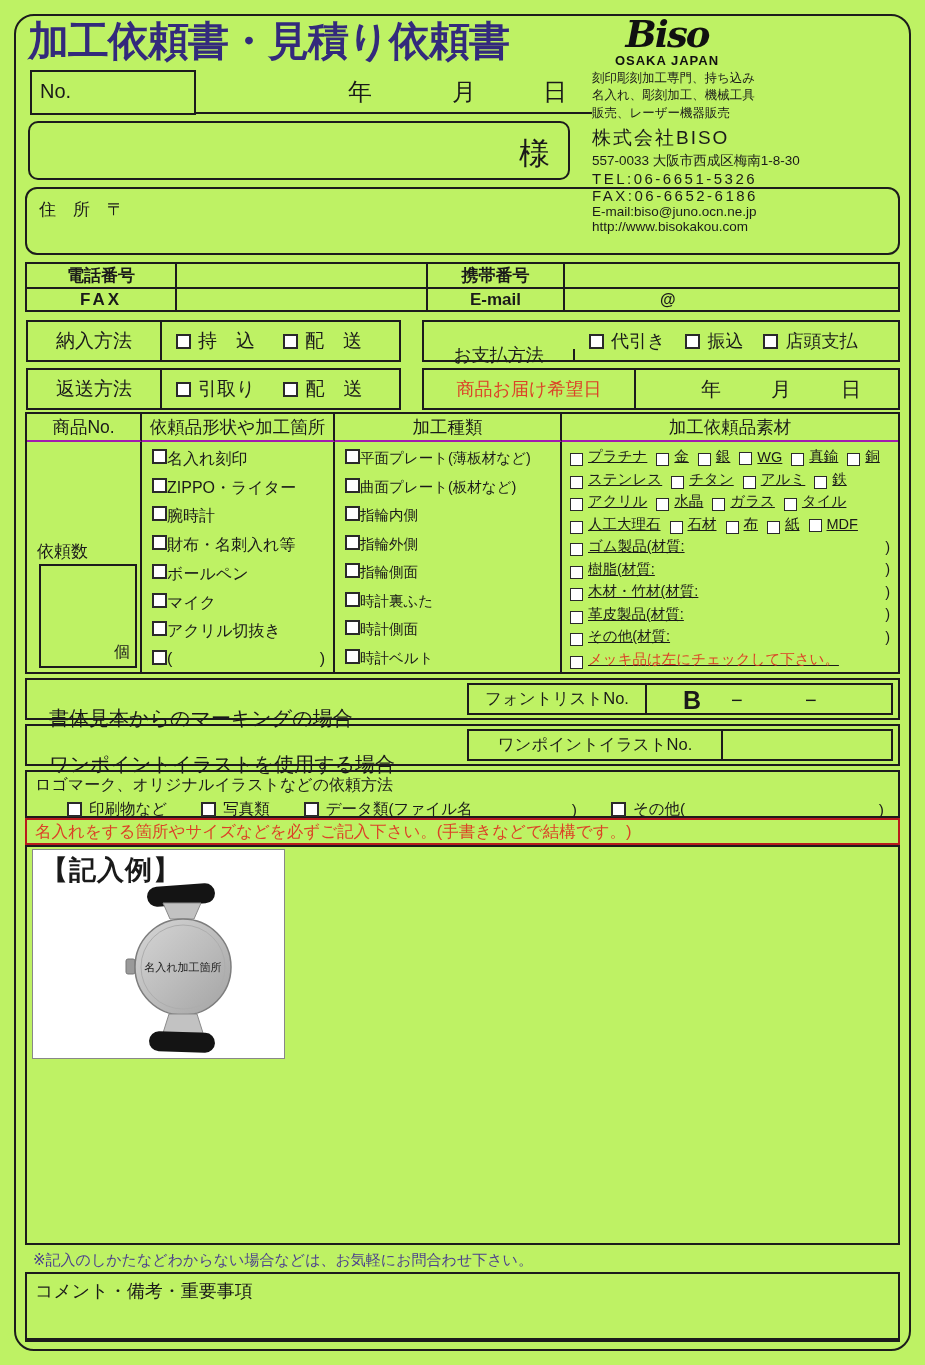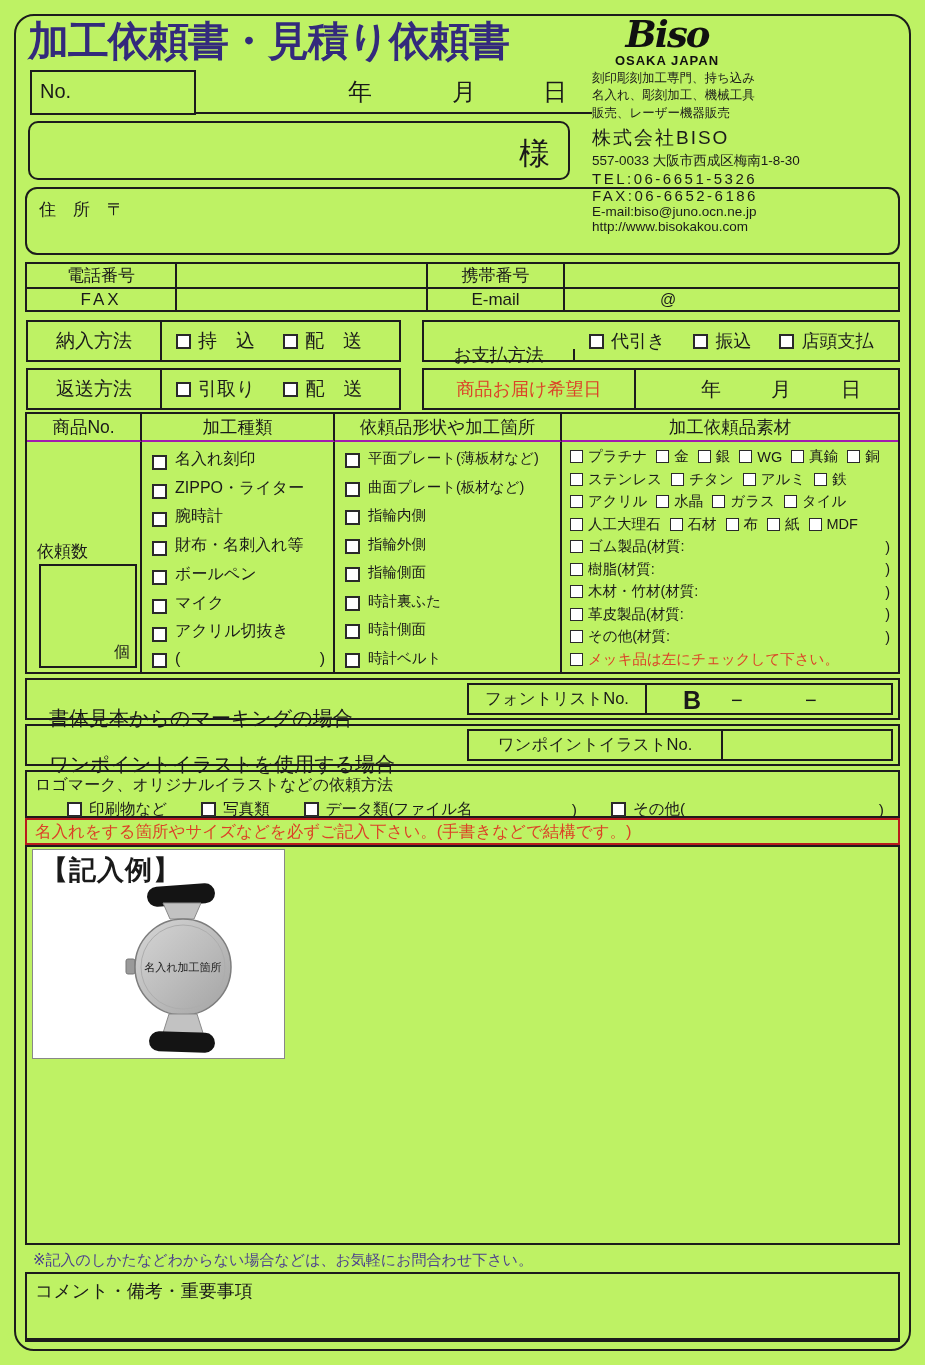--- a/index.html
+++ b/index.html
@@ -27,38 +27,38 @@
   .date-underline { left:196px; top:112px; width:396px; border-top:2px solid #1c1c1c; }
   .date-y { left:348px; top:76px; font-size:24px; }
   .date-m { left:452px; top:76px; font-size:24px; }
   .date-d { left:543px; top:76px; font-size:24px; }
   .sama-box { left:28px; top:121px; width:542px; height:59px; border:2px solid #1c1c1c; border-radius:10px; }
   .sama { position:absolute; right:18px; top:10px; font-size:31px; }
   .addr-box { left:25px; top:187px; width:875px; height:68px; border:2px solid #1c1c1c; border-radius:12px; font-size:17px; padding:9px 0 0 12px; }
 
   
   .contact { left:25px; top:262px; width:875px; height:50px; border:2px solid #1c1c1c; display:grid; grid-template-columns:150px 251px 137px 1fr; grid-template-rows:1fr 1fr; }
-  .contact > div { border-right:2px solid #1c1c1c; border-bottom:2px solid #1c1c1c; display:flex; align-items:center; justify-content:center; font-size:17px; }
+  .contact > div { border-right:2px solid #1c1c1c; border-bottom:2px solid #1c1c1c; display:flex; align-items:center; justify-content:center; font-size:17px;font-weight:bold; }
   .contact > div:nth-child(4n) { border-right:none; }
   .contact > div:nth-child(n+5) { border-bottom:none; }
   .contact .val { justify-content:flex-start; padding-left:10px; }
   .contact .at { padding-left:95px; font-size:16px; }
   .fax-sp { letter-spacing:3px; }
 
   
   .mrow { border:2px solid #1c1c1c; display:flex; align-items:stretch; height:42px; }
   .mrow .lab { display:flex; align-items:center; justify-content:center; border-right:2px solid #1c1c1c; font-size:19px; flex:none; }
   .mrow .opts { display:flex; align-items:center; gap:28px; padding:0 14px; flex:1; font-size:19px; }
   .d-left  { left:26px; top:320px; width:375px; }
   .d-right { left:422px; top:320px; width:478px; }
   .r-left  { left:26px; top:368px; width:375px; }
   .r-right { left:422px; top:368px; width:478px; }
   .d-left .lab, .r-left .lab { width:134px; }
   .d-right .lab { width:151px; font-size:18px;margin-top:27px; }
-  .d-right .opts { gap:28px; font-size:18px; }
+  .d-right .opts { gap:20px; font-size:18px; }
   .red-lab { color:#dc4227; }
   .r-right .lab { width:212px; font-size:18px; border-right:2px solid #1c1c1c; }
   .date-cells { flex:1; display:flex; align-items:center; justify-content:space-around; font-size:20px; padding:0 12px 0 40px; }
 
   
   .cb { display:inline-block; width:15px; height:15px; border:2px solid #2a2a2a; background:#fff; flex:none; }
   .cb-s { width:13px; height:13px; border-width:1.5px; }
   .opt { display:inline-flex; align-items:center; gap:7px; }
   .opt.grow { flex:1; }
   .spacer { flex:1; }
@@ -67,25 +67,25 @@
   
   .main-table { left:25px; top:412px; width:875px; height:262px; border:2px solid #1c1c1c; display:grid; grid-template-columns:115px 193px 227px 1fr; grid-template-rows:28px 1fr; }
   .mt-h { border-right:2px solid #1c1c1c; border-bottom:2px solid #a21caf; display:flex; align-items:center; justify-content:center; font-size:17.5px; }
   .mt-h:nth-child(4) { border-right:none; }
   .mt-c { border-right:2px solid #1c1c1c; position:relative; }
   .mt-c:last-child { border-right:none; }
   .qty-label { position:absolute; left:10px; top:98px; font-size:17px; }
   .qty-box { position:absolute; left:12px; top:122px; width:98px; height:104px; border:2px solid #1c1c1c; }
   .qty-unit { position:absolute; right:5px; bottom:3px; font-size:16px; }
   .chk-col { padding:7px 8px 4px 10px; display:flex; flex-direction:column; justify-content:space-between; height:100%; }
-  .chk-row { display:flex; align-items:flex-end; gap:8px; font-size:16px; }
+  .chk-row { display:flex; align-items:flex-start; gap:0; font-size:16px; }
   .shape-col .chk-row { font-size:14.5px; }
   .mat-col { padding:5px 8px 3px 8px; display:flex; flex-direction:column; justify-content:space-between; height:100%; }
   .mat-row { display:flex; align-items:center; gap:9px; font-size:14.5px; }
-  .mat-item { display:inline-flex; align-items:center; gap:5px; }
+  .mat-item { display:inline-flex; align-items:flex-end; gap:5px;text-decoration:underline; }
 
   
   .fi-row { border:2px solid #1c1c1c; height:42px; }
   .font-row { left:25px; top:678px; width:875px; }
   .illust-row { left:25px; top:724px; width:875px; }
   .fi-label { position:absolute; left:22px; top:25px; font-size:20px; }
   .fi-box { position:absolute; left:440px; top:3px; right:5px; bottom:3px; border:2px solid #1c1c1c; display:flex; align-items:stretch; }
   .fi-no { display:flex; align-items:center; justify-content:center; font-size:16.5px; border-right:2px solid #1c1c1c; flex:none; }
   .font-row .fi-no { width:178px; }
   .illust-row .fi-no { width:254px; }
@@ -216,22 +216,22 @@
     <div class="lab red-lab">商品お届け希望日</div>
     <div class="date-cells">
       <span>年</span>
       <span>月</span>
       <span>日</span>
     </div>
   </div>
 
   <div class="abs main-table">
     <div class="mt-h">商品No.</div>
+    <div class="mt-h">依頼品形状や加工箇所</div>
     <div class="mt-h">加工種類</div>
-    <div class="mt-h">依頼品形状や加工箇所</div>
     <div class="mt-h">加工依頼品素材</div>
 
     <div class="mt-c">
       <div class="qty-label">依頼数</div>
       <div class="qty-box">
         <span class="qty-unit">個</span>
       </div>
     </div>
     <div class="mt-c">
       <div class="chk-col">

